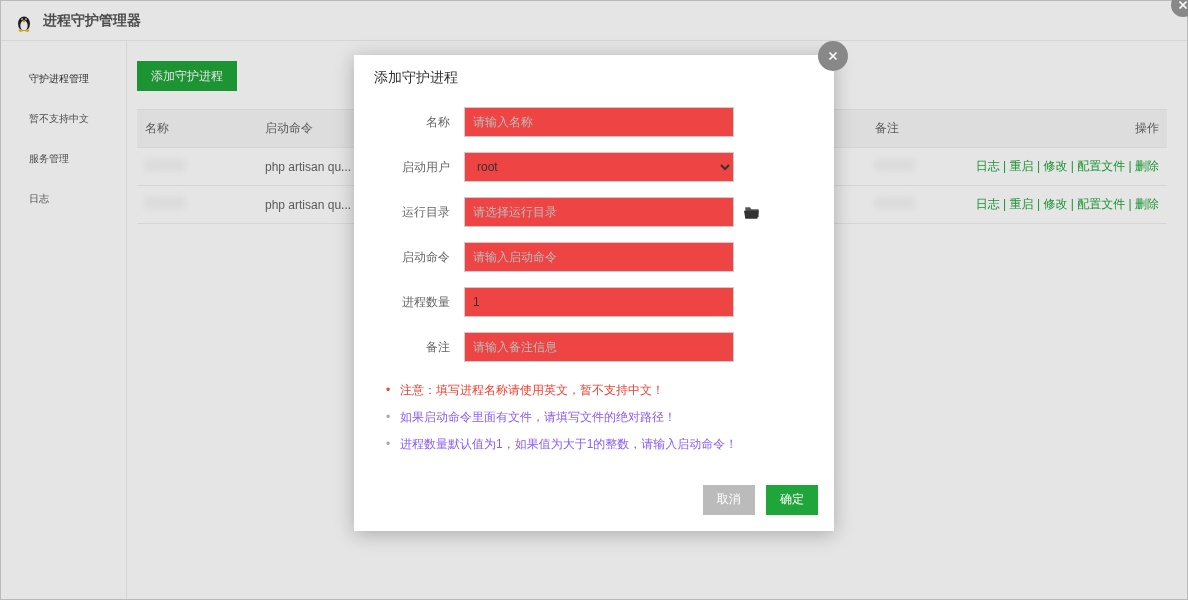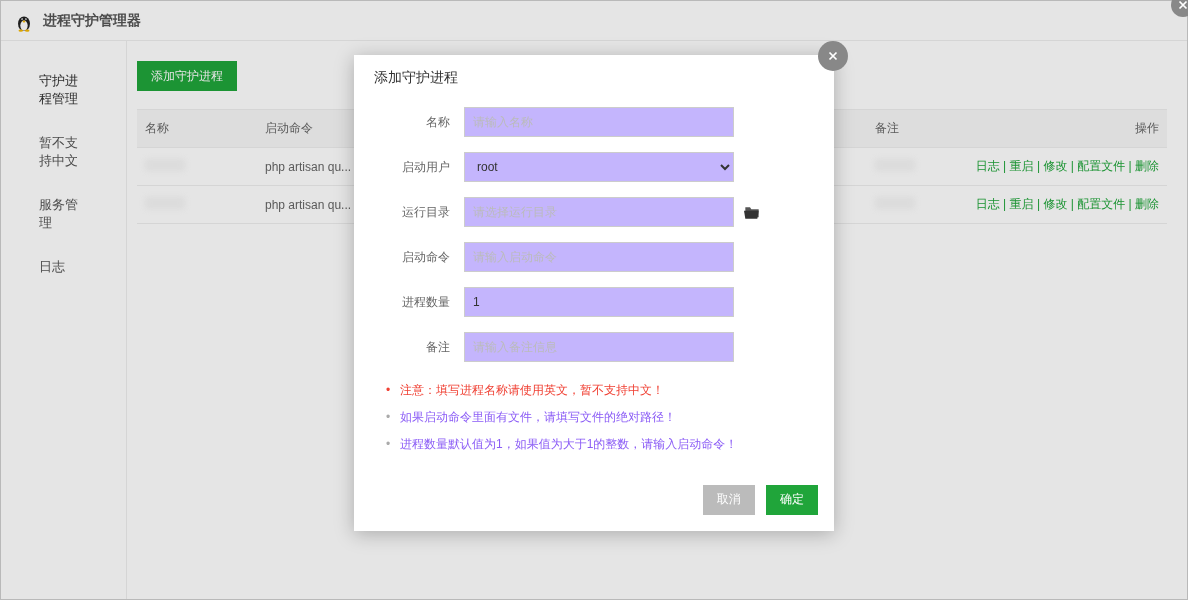--- a/index.html
+++ b/index.html
@@ -59,22 +59,22 @@
     }
     .body {
       display: flex;
       height: calc(100% - 40px);
     }
     .sidebar {
       width: 125px;
       padding-top: 18px;
     }
     .sidebar .item {
-      padding: 13px 38px;
-      font-size: 13px;
+      padding: 13px 28px;
+      font-size: 10px;
       color: #555;
       cursor: pointer;
     }
     .sidebar .item.active { color: #333; }
     .content {
       flex: 1;
       padding: 20px 20px 20px 10px;
       min-width: 0;
       border-left: 1px solid #eee;
     }
@@ -158,21 +158,21 @@
       font-size: 12px;
     }
     .form-ctrl { flex: 1; display: flex; align-items: center; }
     .form-ctrl input[type=text], .form-ctrl select {
       width: 270px;
       height: 30px;
       padding: 0 8px;
       border: 1px solid #ccc;
       font-size: 12px;
       color: #333;
-      background: #c4b5fd;
+      background: #ef4444;
       font-family: inherit;
     }
     .form-ctrl input::placeholder { color: #bbb; }
     .folder-icon {
       margin-left: 10px;
       display: inline-flex;
     }
     .notes {
       margin: 6px 0 10px 10px;
       padding: 0;

